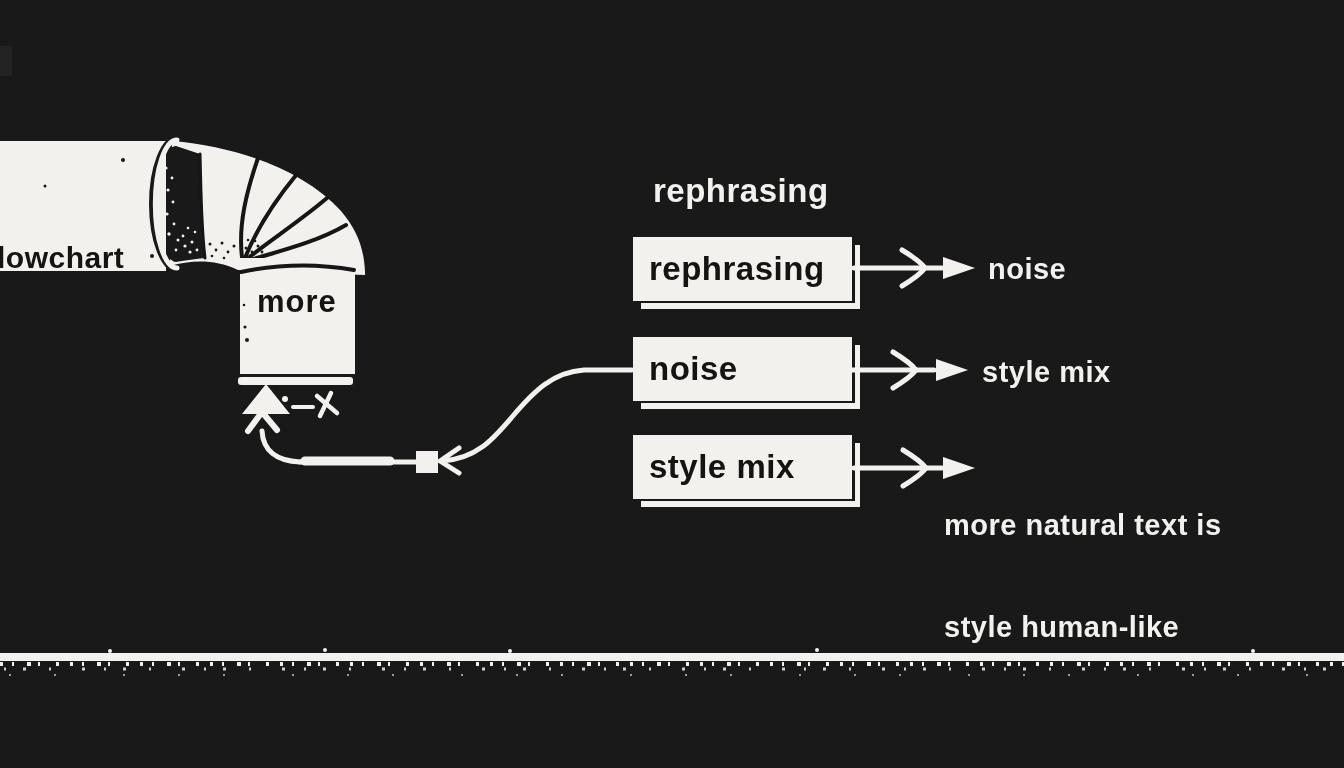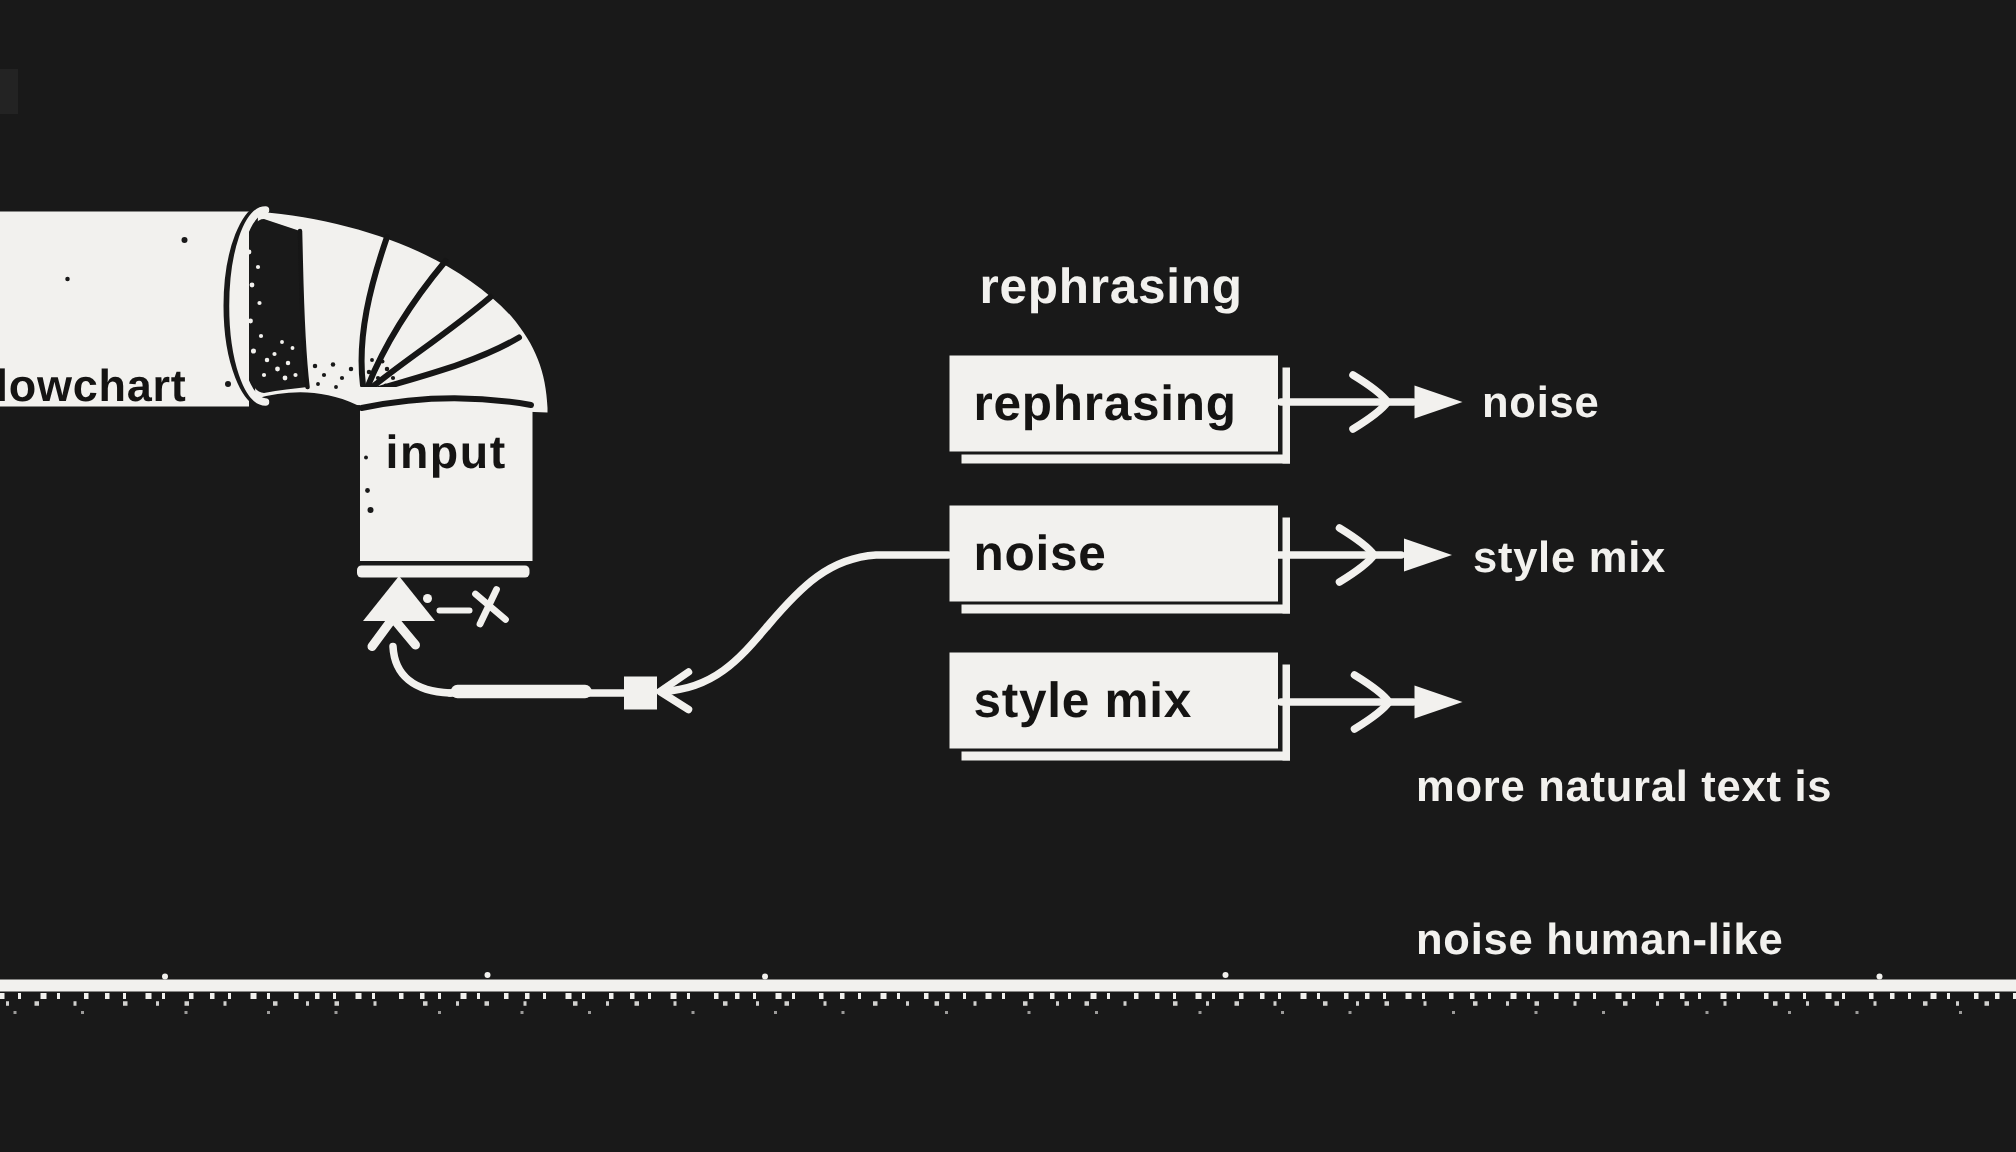--- a/index.html
+++ b/index.html
@@ -155,33 +155,33 @@
       </g>
       <g stroke="#f2f1ee">
         <line x1="0" y1="664" x2="1344" y2="664" stroke-width="4" stroke-dasharray="3 9 2 13 4 7 2 16 3 11"></line>
         <line x1="4" y1="669" x2="1344" y2="669" stroke-width="3" stroke-dasharray="2 17 3 23 2 31 3 19" opacity="0.85"></line>
         <line x1="9" y1="675" x2="1344" y2="675" stroke-width="2" stroke-dasharray="2 43 2 67 2 53" opacity="0.6"></line>
       </g>
     </g>
   </svg>
 
   <div class="txt src-label">lowchart</div>
-  <div class="txt input-label">input</div>
+  <div class="txt input-label">more</div>
   <div class="txt title">rephrasing</div>
 
   <div class="flowbox box1">
     <span>rephrasing</span>
   </div>
   <div class="flowbox box2">
     <span>noise</span>
   </div>
   <div class="flowbox box3">
     <span>style mix</span>
   </div>
 
   <div class="result r1">noise</div>
   <div class="result r2">style mix</div>
   <div class="result r3">
     <div>more natural text is</div>
-    <div>noise human-like</div>
+    <div>style human-like</div>
   </div>
 
 </div>
 
 </body></html>

